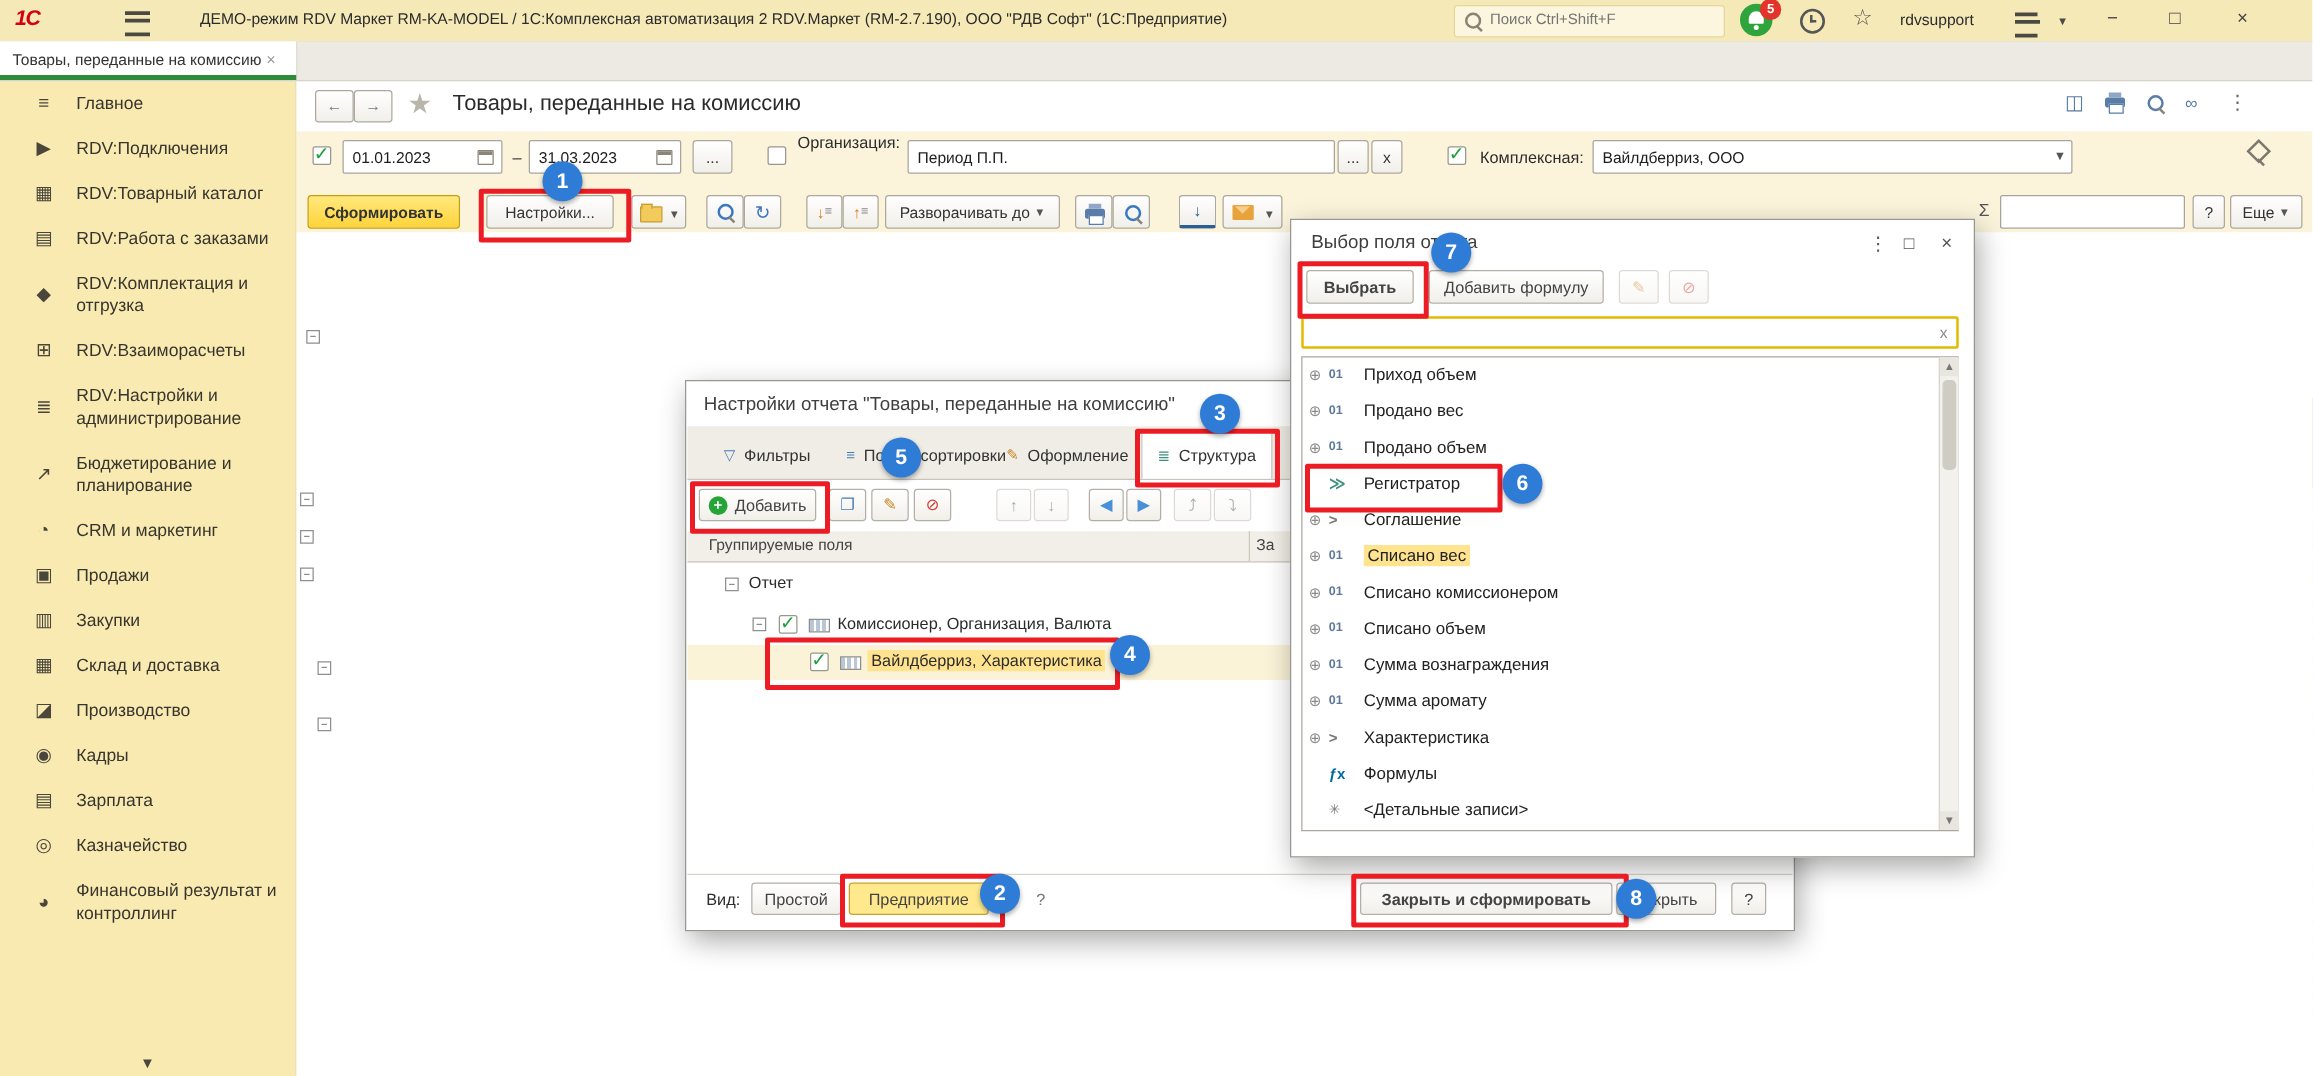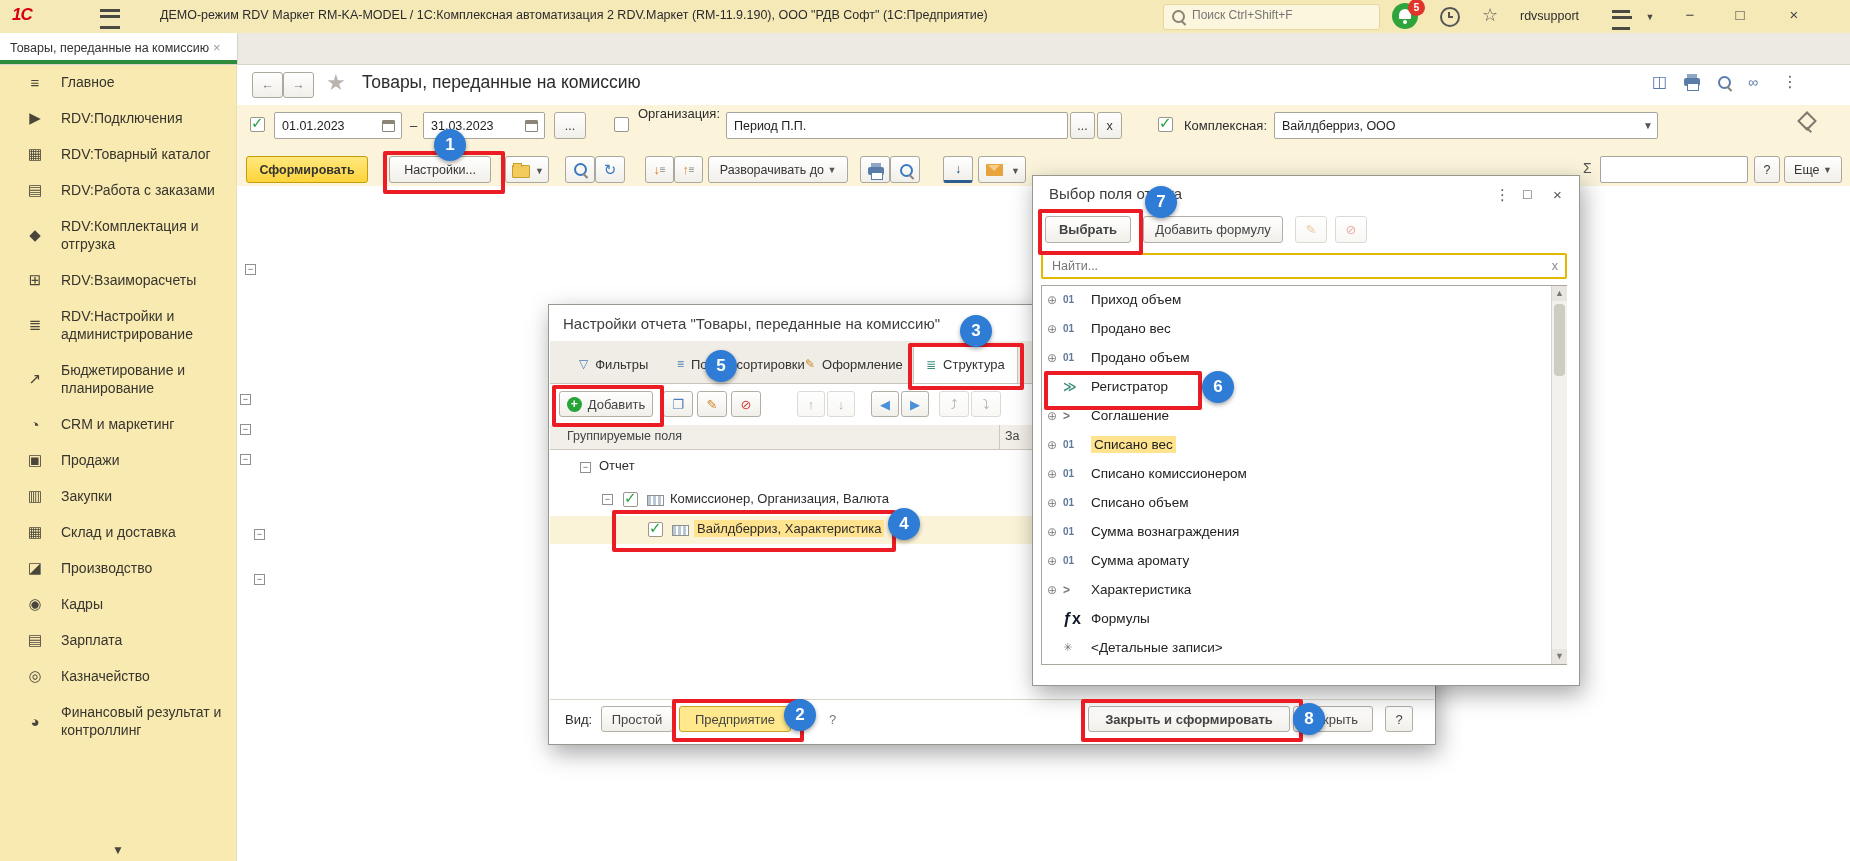--- a/index.html
+++ b/index.html
@@ -93,21 +93,21 @@
   .scroll{position:absolute;background:#F3F1EC;border-left:1px solid #D8D4CA}
   .sarrow{position:absolute;left:0;width:15px;height:15px;background:#E9E6DF;color:#777;font-size:9px;text-align:center;line-height:15px}
   .sthumb{position:absolute;left:2px;width:11px;background:#CFCCC4;border-radius:4px}
 </style>
 </head>
 <body>
 
 <div id="titlebar">
   <span id="logo">1С</span>
   <span class="burger" style="left:100px;top:9px"></span>
-  <span id="apptitle">ДЕМО-режим RDV Маркет RM-KA-MODEL / 1С:Комплексная автоматизация 2 RDV.Маркет (RM-11.9.190), ООО "РДВ Софт"  (1С:Предприятие)</span>
+  <span id="apptitle">ДЕМО-режим RDV Маркет RM-KA-MODEL / 1С:Комплексная автоматизация 2 RDV.Маркет (RM-2.7.190), ООО "РДВ Софт"  (1С:Предприятие)</span>
   <span id="topsearch">
     <span class="i-mag" style="left:8px;top:5px"></span>
     <input placeholder="Поиск Ctrl+Shift+F" style="">
   </span>
   <span id="bell"></span>
   <span id="bellbadge">5</span>
   <span class="i-clock" style="left:1440px;top:7px"></span>
   <span class="wbtn" style="left:1478px;top:4px;font-size:18px;color:#555">☆</span>
   <span class="lab" style="left:1520px;top:9px;font-size:12.5px">rdvsupport</span>
   <span class="burger" style="left:1612px;top:10px;width:18px"></span>
@@ -584,21 +584,20 @@
 <div id="flddlg" class="dlg">
   <span class="dtitle" style="left:16px;top:9px">Выбор поля отчета</span>
   <span class="lab" style="left:462px;top:10px;font-size:15px;color:#555">⋮</span>
   <span class="lab" style="left:490px;top:10px;font-size:14px;color:#555">□</span>
   <span class="lab" style="left:520px;top:10px;font-size:15px;color:#555">×</span>
   <div class="itembtn ybtn" style="left:12px;top:40px;width:86px;height:27px;font-weight:bold">Выбрать</div>
   <div class="itembtn" style="left:110px;top:40px;width:140px;height:27px">Добавить формулу</div>
   <div class="itembtn dis" style="left:262px;top:40px;width:32px;height:27px;color:#C98726">✎</div>
   <div class="itembtn dis" style="left:302px;top:40px;width:32px;height:27px;color:#D23B2F">⊘</div>
   <div class="inp" style="left:8px;top:77px;width:526px;height:26px;border:2px solid #E3B900">
-    <input style="border: none; outline: none; width: 480px; font-size: 12.5px; color: rgb(85, 85, 85); background: transparent; font-family: inherit;" placeholder="Найти...">
     <span style="position:absolute;right:7px;top:4px;color:#888">x</span>
   </div>
   <div class="abs" style="left:8px;top:109px;width:526px;height:380px;border:1px solid #ABA79E;box-sizing:border-box"></div>
   <div class="scroll" style="left:518px;top:110px;width:15px;height:378px">
     <div class="sarrow" style="top:0">▲</div>
     <div class="sarrow" style="bottom:0;top:auto">▼</div>
     <div class="sthumb" style="top:18px;height:72px"></div>
   </div>
 </div>
 <div id="flhost">
@@ -652,21 +651,21 @@
       <span class="fl-ic" style="color:#5E7899;font-size:10px">01</span>
       <span class="fl-lb">Сумма аромату</span>
     </div>
     <div class="flitem" style="top: 575px;">
       <span class="fl-exp">⊕</span>
       <span class="fl-ic" style="color:#777;font-size:12px">&gt;</span>
       <span class="fl-lb">Характеристика</span>
     </div>
     <div class="flitem" style="top: 604px;">
       <span class="fl-exp"></span>
-      <span class="fl-ic" style="color:#0f172a;font-size:16px">ƒx</span>
+      <span class="fl-ic" style="color:#0369a1;font-size:12px">ƒx</span>
       <span class="fl-lb">Формулы</span>
     </div>
     <div class="flitem" style="top: 633px;">
       <span class="fl-exp"></span>
       <span class="fl-ic" style="color:#777;font-size:11px">✳</span>
       <span class="fl-lb">&lt;Детальные записи&gt;</span>
     </div>
   </div>
 
 <div class="rbox" style="left:383px;top:151px;width:114px;height:35px"></div>

